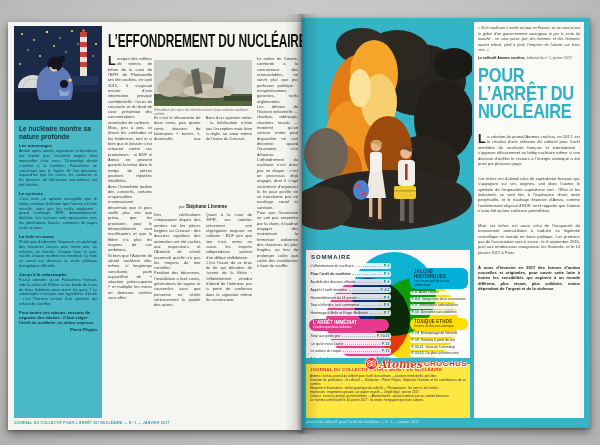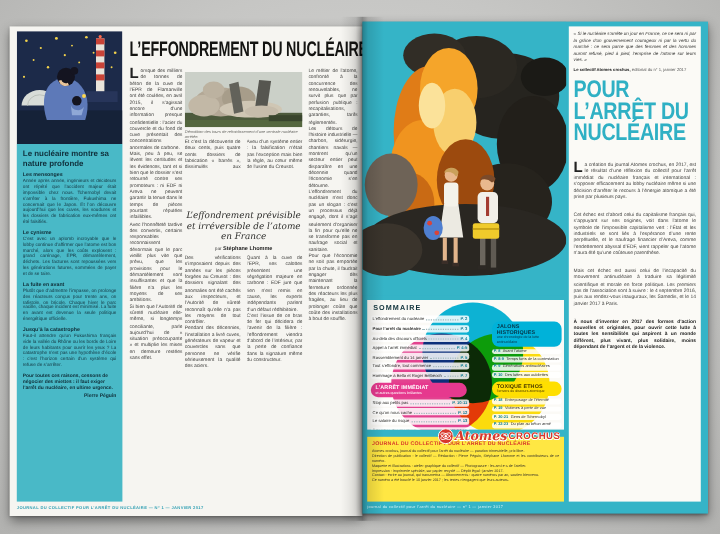--- a/index.html
+++ b/index.html
@@ -181,21 +181,20 @@
         <rect x="0" y="40" width="98" height="6" fill="#55673f"></rect>
         <rect x="70" y="36" width="28" height="5" fill="#39452d"></rect>
       </svg>
     </div>
     <div class="caption">Démolition des tours de refroidissement d’une centrale nucléaire arrêtée.</div>
     <div class="midcols">
       <div class="txt">Et c’est la découverte de deux cents, puis quatre cents dossiers de fabrication « barrés », dissimulés aux inspecteurs depuis les années 1960.</div>
       <div class="txt">Aveu d’un système entier : la falsification n’était pas l’exception mais bien la règle, au cœur même de l’usine du Creusot.</div>
     </div>
 
-    <div class="cuve-sub">L’effondrement prévisible et irréversible de l’atome en France</div>
     <div class="cuve-byline"><span>par </span><b>Stéphane Lhomme</b></div>
     <div class="cuvecols">
       <div class="txt">Des vérifications s’imposaient depuis des années sur les pièces forgées au Creusot : des dossiers signalant des anomalies ont été cachés aux inspecteurs, et l’Autorité de sûreté reconnaît qu’elle n’a pas les moyens de tout contrôler.
 Pendant des décennies, l’installation a livré cuves, générateurs de vapeur et couvercles sans que personne ne vérifie sérieusement la qualité des aciers.</div>
       <div class="txt">Quant à la cuve de l’EPR, ses calottes présentent une ségrégation majeure en carbone : EDF jure que rien n’est remis en cause, les experts indépendants parlent d’un défaut rédhibitoire.
 C’est l’issue de ce bras de fer qui décidera de l’avenir de la filière : l’effondrement viendra d’abord de l’intérieur, par la perte de confiance dans la signature même du constructeur.</div>
     </div>
 
     <div class="col col4 txt">Le métier de l’atome, confronté à la concurrence des renouvelables, ne survit plus que par perfusion publique : recapitalisations, garanties, tarifs réglementés.
 Les détours de l’histoire industrielle — charbon, sidérurgie, chantiers navals — montrent qu’un secteur entier peut disparaître en une décennie quand l’économie s’en détourne.

